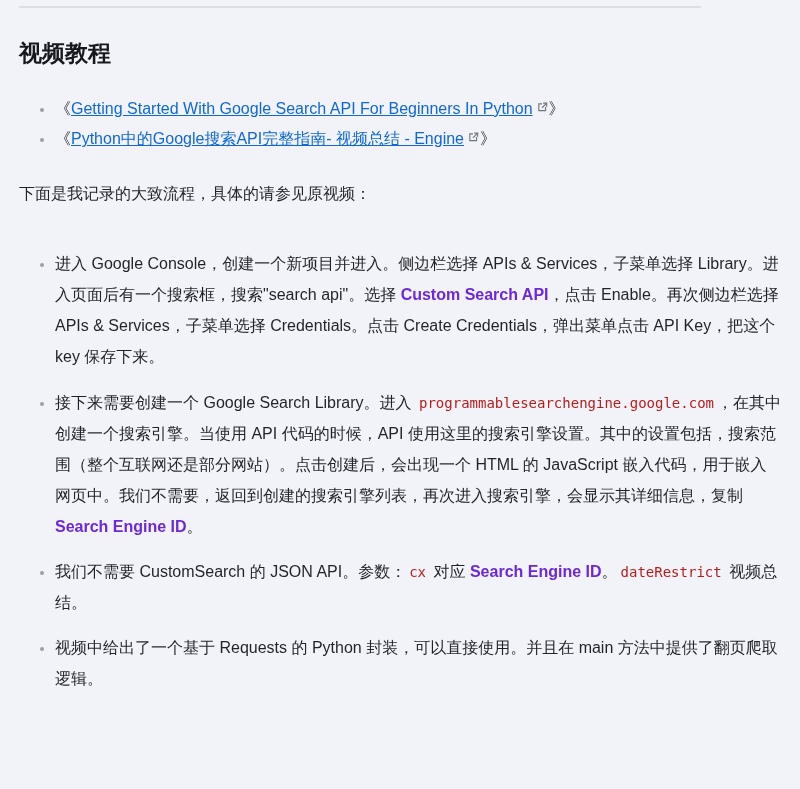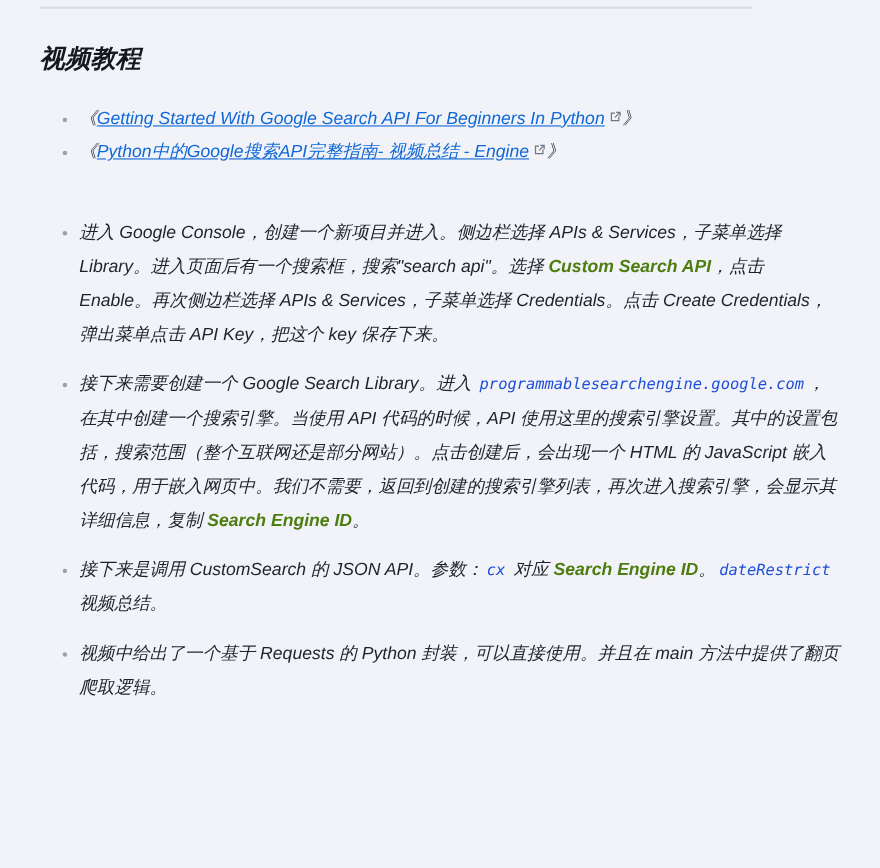--- a/index.html
+++ b/index.html
@@ -6,21 +6,21 @@
   html, body { margin: 0; padding: 0; }
   body {
     width: 800px;
     height: 789px;
     background: #f2f3f8;
     color: #1f2329;
     font-family: "Liberation Sans", sans-serif;
     font-size: 16px;
     overflow: hidden;
   }
-  .container { padding: 0 36px; font-style: italic; }
+  .container { padding: 0 19px; }
   .top-divider {
     border: 0;
     border-top: 2px solid #dcdde7;
     margin: 6px 80px 0 0;
   }
   h2.page-title {
     font-size: 23px;
     line-height: 1.2;
     font-weight: 700;
     color: #15181d;
@@ -41,27 +41,27 @@
   }
   .bracket { color: #1f2329; }
   .ext-icon { display: inline-block; vertical-align: 1px; margin: 0 1px 0 3px; }
   p.flow-intro { margin: 0; line-height: 1.6; }
   ul.flow { margin-top: 42px; }
   ul.flow li {
     line-height: 1.94;
     margin-bottom: 14px;
   }
   .hl {
-    color: #4d7c0f;
+    color: #6d28d9;
     font-weight: 700;
   }
   code.inline-code {
     font-family: "DejaVu Sans Mono", monospace;
     font-size: 14px;
-    color: #1d4ed8;
+    color: #b91c1c;
     white-space: nowrap;
     margin: 0 3px;
   }
 </style>
 </head>
 <body>
 
 <div class="container">
 
   <hr class="top-divider">
@@ -75,29 +75,30 @@
               <path fill="#6e7781" d="M3 3h5v1.5H4.5v7.5H12V8h1.5v5.5H3V3zm6.5-1H15v5.5h-1.5V4.56L8.53 9.53 7.47 8.47l4.97-4.97H9.5V2z"></path>
             </svg></span></a><span class="bracket">》</span>
     </li>
     <li>
       <span class="bracket">《</span><a class="video-link"><span>Python中的Google搜索API完整指南- 视频总结 - Engine</span><span class="ext-icon"><svg width="12" height="12" viewBox="0 0 16 16">
               <path fill="#6e7781" d="M3 3h5v1.5H4.5v7.5H12V8h1.5v5.5H3V3zm6.5-1H15v5.5h-1.5V4.56L8.53 9.53 7.47 8.47l4.97-4.97H9.5V2z"></path>
             </svg></span></a><span class="bracket">》</span>
     </li>
   </ul>
 
+  <p class="flow-intro">下面是我记录的大致流程，具体的请参见原视频：</p>
 
   <ul class="flow">
     <li>
       <span>进入 Google Console，创建一个新项目并进入。侧边栏选择 APIs &amp; Services，子菜单选择 Library。进入页面后有一个搜索框，搜索"search api"。选择 </span><strong class="hl">Custom Search API</strong><span>，点击 Enable。再次侧边栏选择 APIs &amp; Services，子菜单选择 Credentials。点击 Create Credentials，弹出菜单点击 API Key，把这个 key 保存下来。</span>
     </li>
     <li>
       <span>接下来需要创建一个 Google Search Library。进入 </span><code class="inline-code">programmablesearchengine.google.com</code><span>，在其中创建一个搜索引擎。当使用 API 代码的时候，API 使用这里的搜索引擎设置。其中的设置包括，搜索范围（整个互联网还是部分网站）。点击创建后，会出现一个 HTML 的 JavaScript 嵌入代码，用于嵌入网页中。我们不需要，返回到创建的搜索引擎列表，再次进入搜索引擎，会显示其详细信息，复制 </span><strong class="hl">Search Engine ID</strong><span>。</span>
     </li>
     <li>
-      <span>接下来是调用 CustomSearch 的 JSON API。参数：</span><code class="inline-code">cx</code><span> 对应 </span><strong class="hl">Search Engine ID</strong><span>。</span><code class="inline-code">dateRestrict</code><span> 视频总结。</span>
+      <span>我们不需要 CustomSearch 的 JSON API。参数：</span><code class="inline-code">cx</code><span> 对应 </span><strong class="hl">Search Engine ID</strong><span>。</span><code class="inline-code">dateRestrict</code><span> 视频总结。</span>
     </li>
     <li>
       <span>视频中给出了一个基于 Requests 的 Python 封装，可以直接使用。并且在 main 方法中提供了翻页爬取逻辑。</span>
     </li>
   </ul>
 
 </div>
 
 </body></html>

